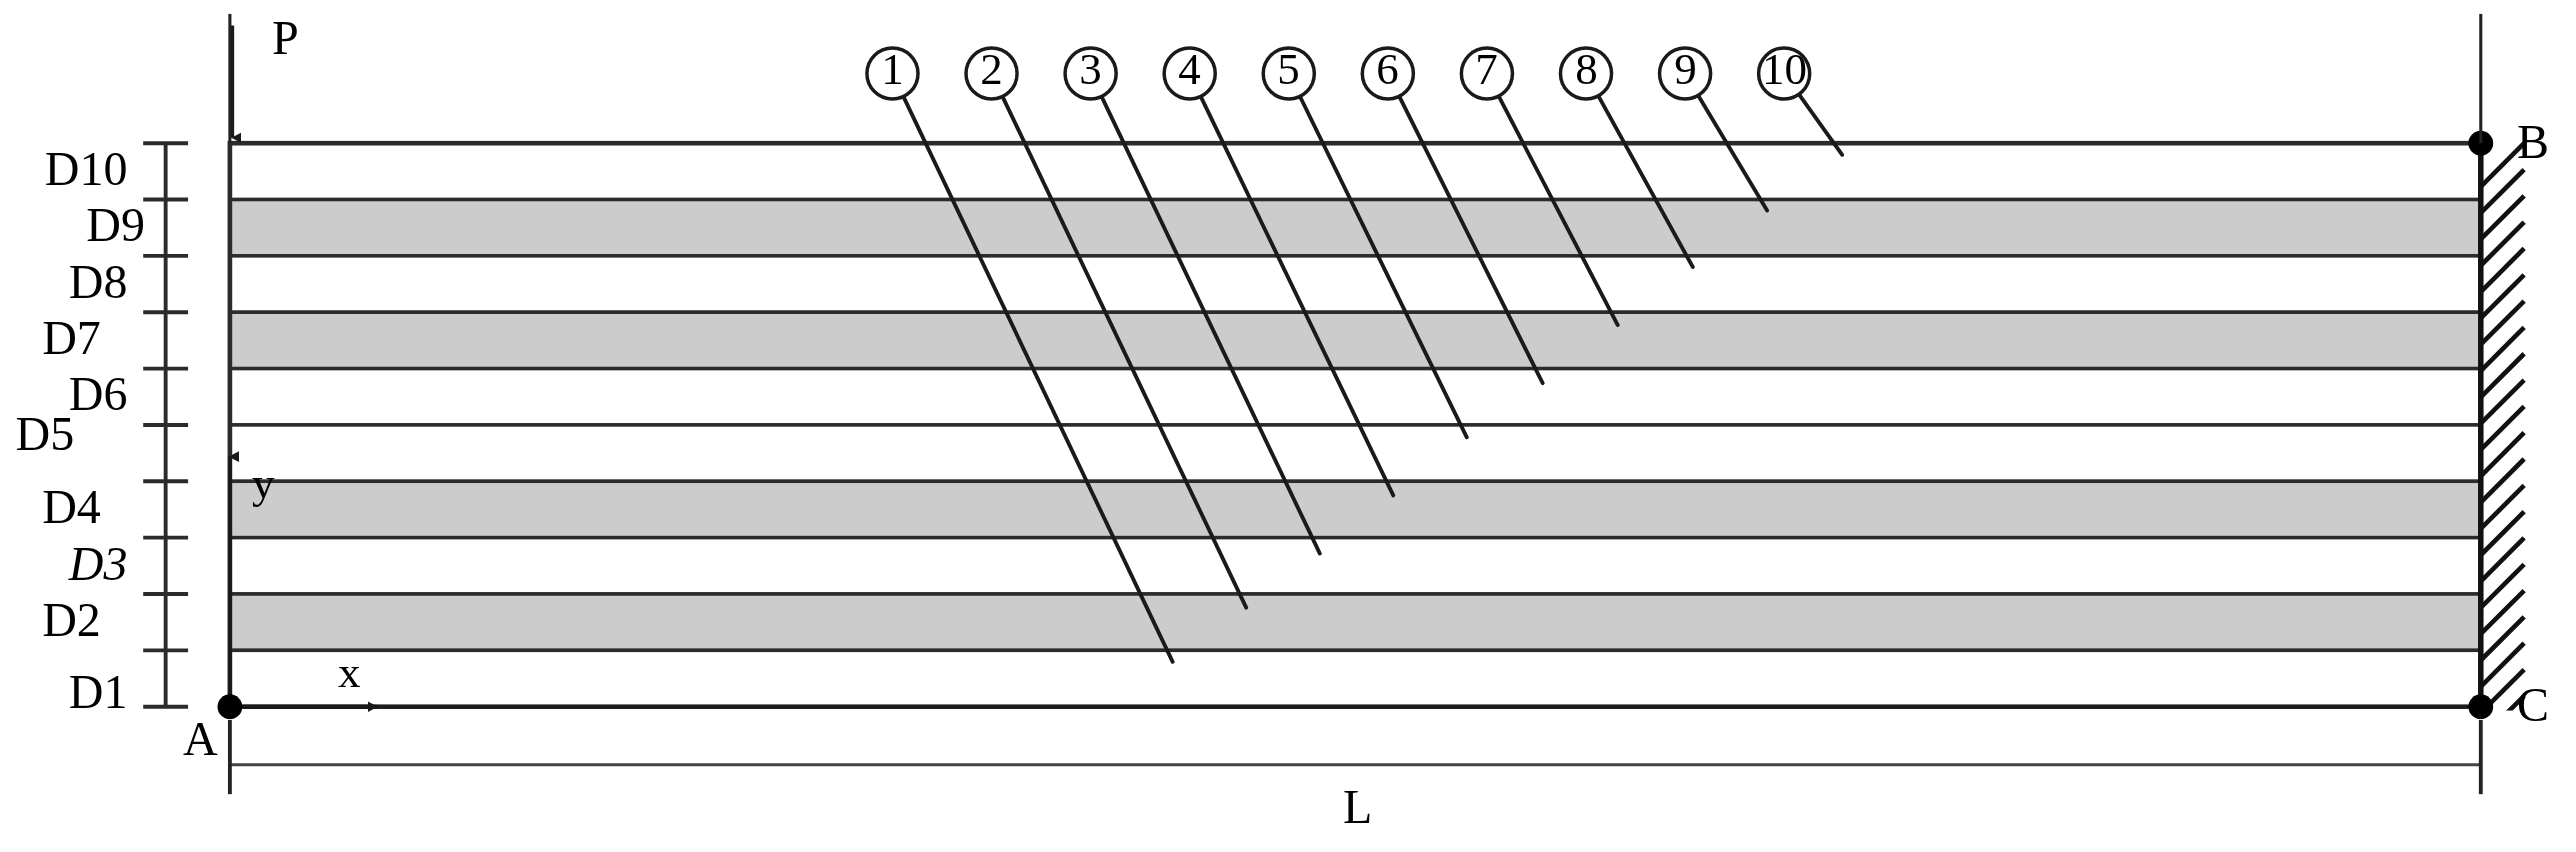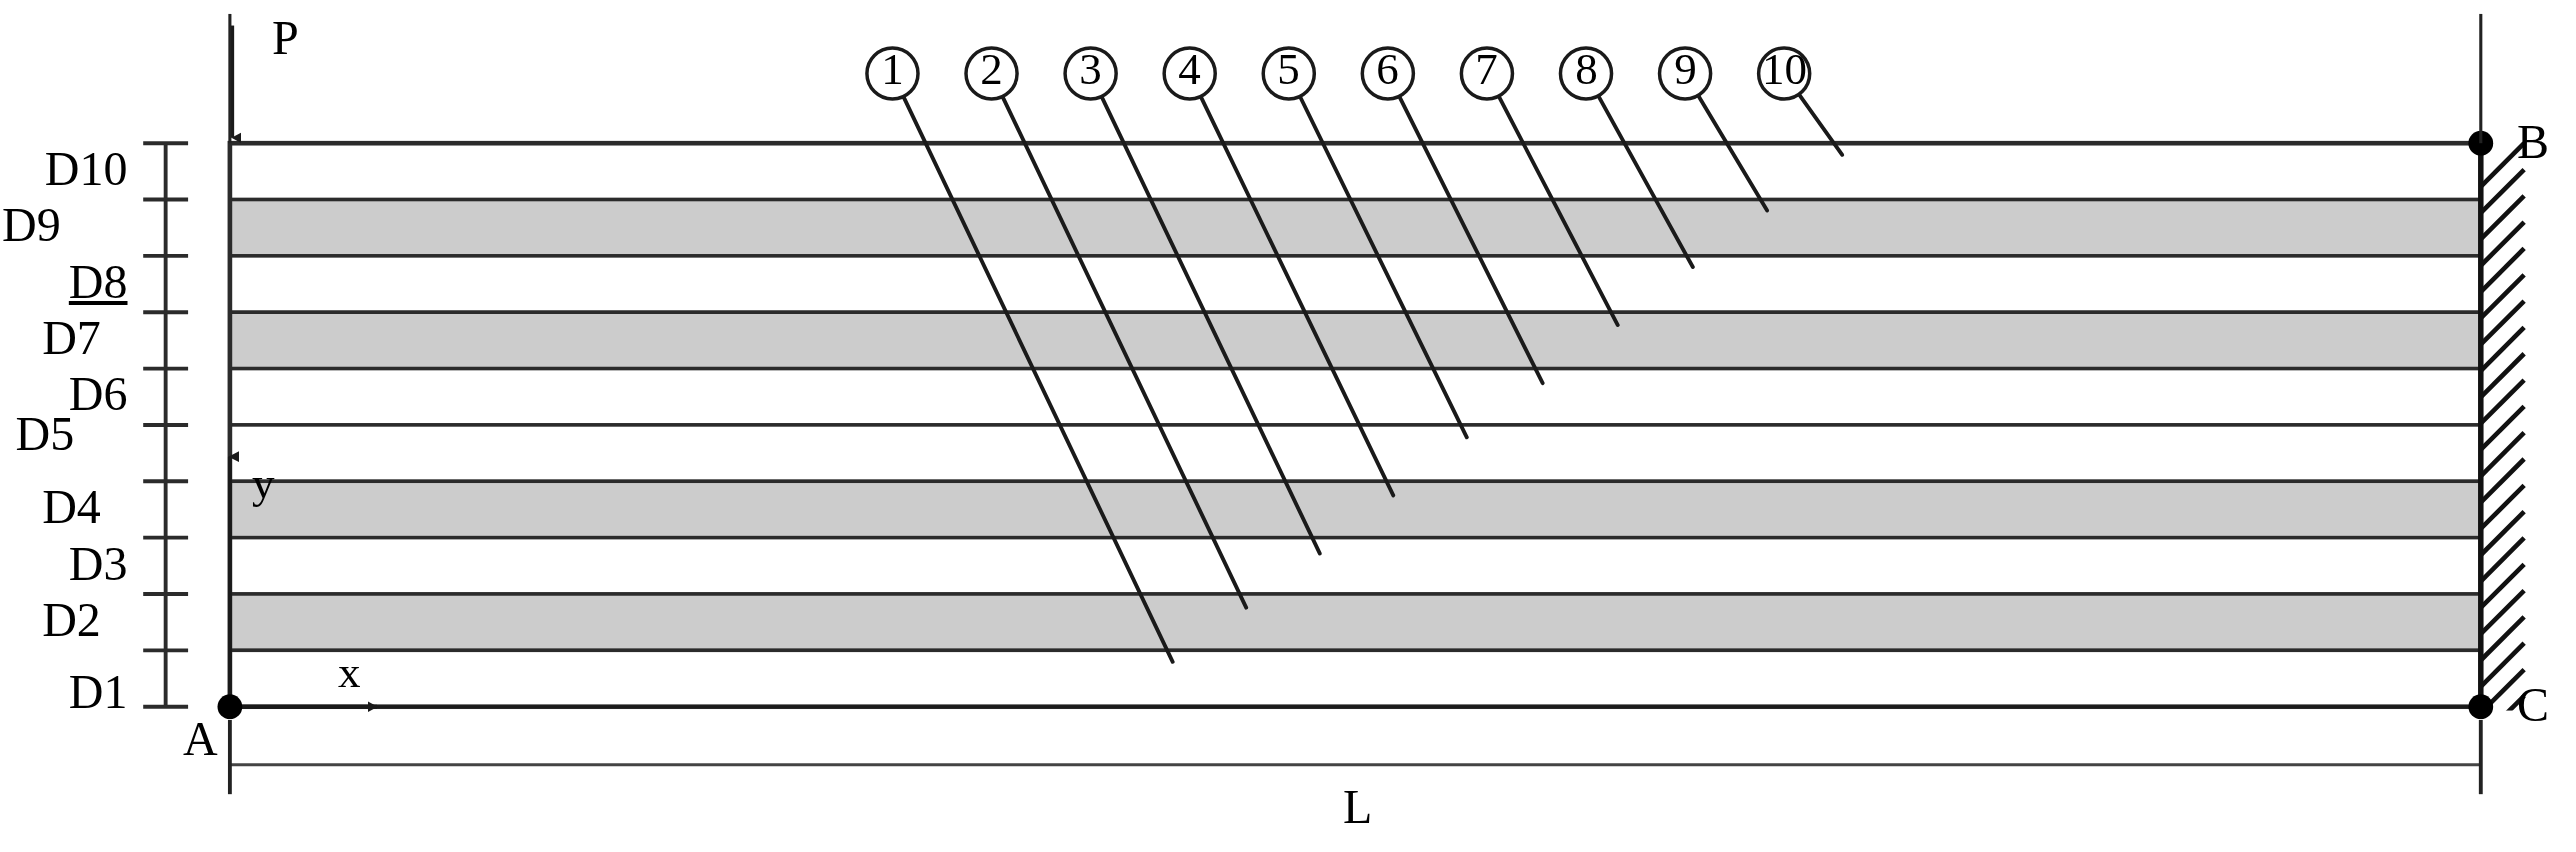--- a/index.html
+++ b/index.html
@@ -126,27 +126,27 @@
         <line x1="297" y1="988" x2="3205" y2="988" stroke="#444" stroke-width="4"></line>
         <line x1="297" y1="930" x2="297" y2="1026" stroke="#222" stroke-width="5"></line>
         <line x1="3205" y1="930" x2="3205" y2="1026" stroke="#222" stroke-width="5"></line>
         <line x1="297" y1="18" x2="297" y2="185" stroke="#222" stroke-width="4"></line>
         <line x1="3205" y1="18" x2="3205" y2="185" stroke="#222" stroke-width="4"></line>
       </g>
   </svg>
 
   <div id="layer-labels">
       <div class="txt layer-label" style="left: 15.5px; top: 145px; width: 112px; text-align: right;">D10</div>
-      <div class="txt layer-label" style="left: 2px; top: 201px; width: 112px; ">D9</div>
-      <div class="txt layer-label" style="left: 15.5px; top: 258px; width: 112px; text-align: right; text-decoration: underline;">D8</div>
+      <div class="txt layer-label" style="left: 33px; top: 201px; width: 112px; text-align: right;">D9</div>
+      <div class="txt layer-label" style="left: 15.5px; top: 258px; width: 112px; text-align: right;">D8</div>
       <div class="txt layer-label" style="left: 15.5px; top: 314px; width: 112px; text-align: center;">D7</div>
       <div class="txt layer-label" style="left: 15.5px; top: 370px; width: 112px; text-align: right;">D6</div>
       <div class="txt layer-label" style="left: 15.5px; top: 410px; width: 112px; text-align: left;">D5</div>
       <div class="txt layer-label" style="left: 15.5px; top: 483px; width: 112px; text-align: center;">D4</div>
-      <div class="txt layer-label" style="left: 15.5px; top: 540px; width: 112px; text-align: right;">D3</div>
+      <div class="txt layer-label" style="left: 15.5px; top: 540px; width: 112px; text-align: right; font-style: italic;">D3</div>
       <div class="txt layer-label" style="left: 15.5px; top: 596px; width: 112px; text-align: center;">D2</div>
       <div class="txt layer-label" style="left: 15.5px; top: 652px; width: 112px; text-align: right; margin-top: 16px;">D1</div>
     </div>
 
   <div id="callout-labels">
       <div class="txt circ-num" style="left: 846px; top: 47px; width: 93px;">1</div>
       <div class="txt circ-num" style="left: 945px; top: 47px; width: 93px;">2</div>
       <div class="txt circ-num" style="left: 1044px; top: 47px; width: 93px;">3</div>
       <div class="txt circ-num" style="left: 1143px; top: 47px; width: 93px;">4</div>
       <div class="txt circ-num" style="left: 1242px; top: 47px; width: 93px;">5</div>

